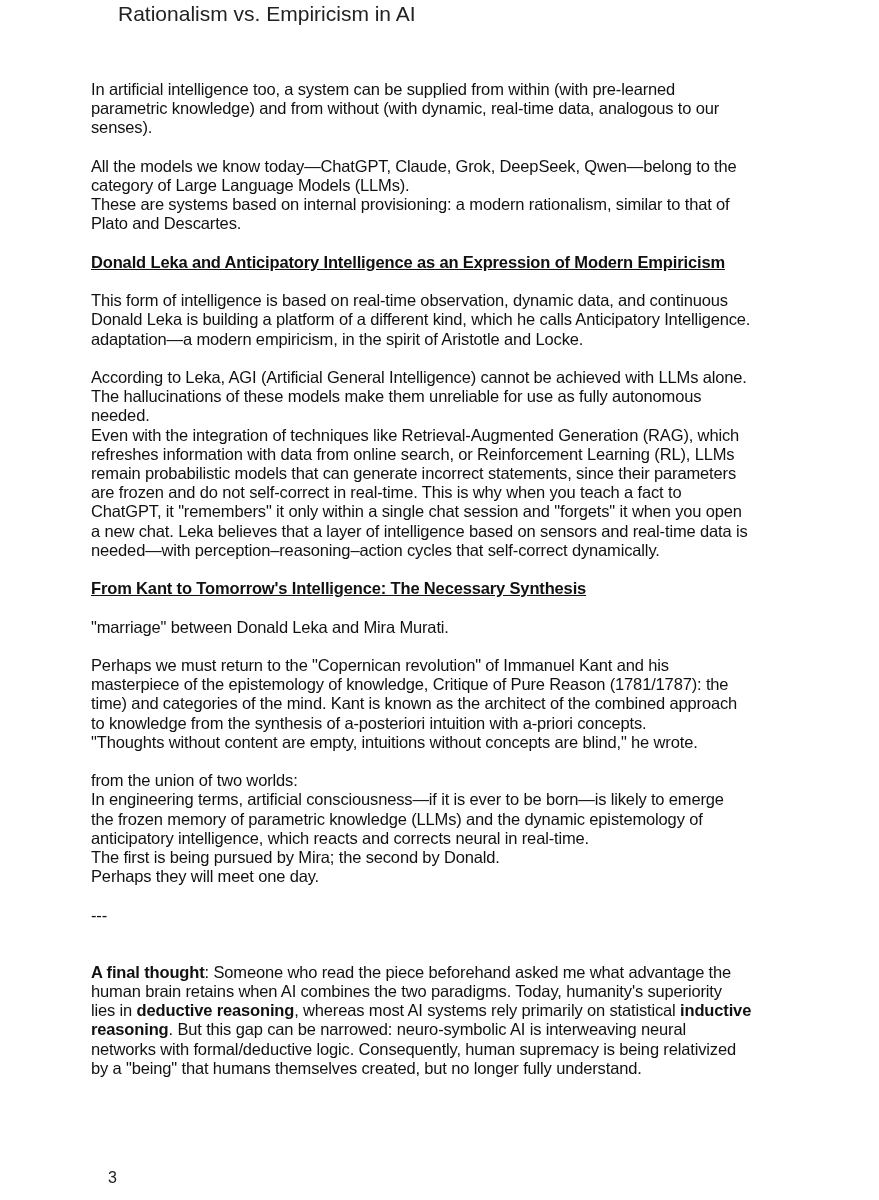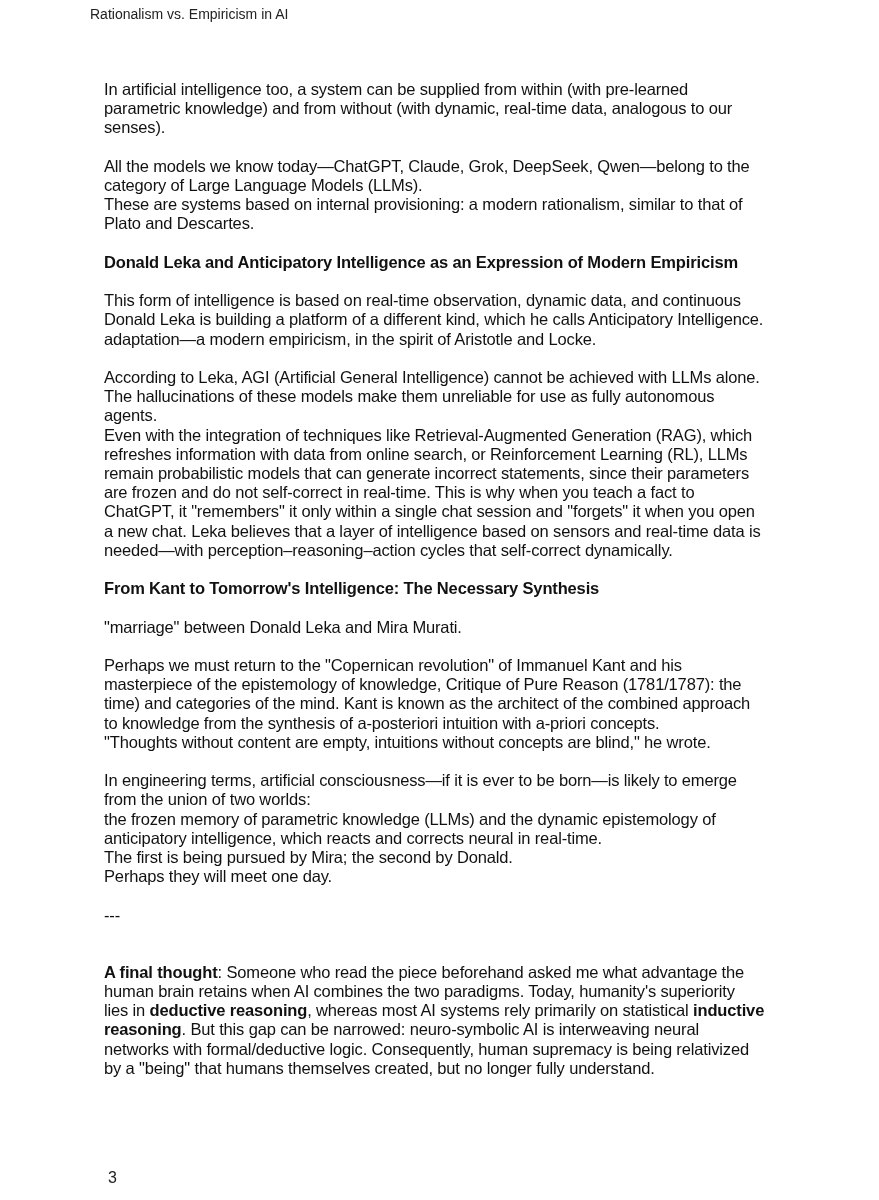--- a/index.html
+++ b/index.html
@@ -1,30 +1,30 @@
 <!DOCTYPE html>
 <html><head>
 <meta charset="utf-8">
 <style>
   html, body { margin: 0; padding: 0; background: #ffffff; }
   body {
     width: 879px; height: 1200px; position: relative; overflow: hidden;
     font-family: "Liberation Sans", sans-serif; color: #111111;
   }
   .header {
-    position: absolute; left: 90px; top: 4px;
-    font-size: 14px; line-height: 20px; color: #222;
+    position: absolute; left: 118px; top: 4px;
+    font-size: 21px; line-height: 20px; color: #222;
   }
   .content {
-    position: absolute; left: 104px; top: 80px; width: 700px;
+    position: absolute; left: 91px; top: 80px; width: 700px;
     font-size: 16.5px; line-height: 19.2px; letter-spacing: -0.15px;
   }
   .para { margin: 0 0 19.2px 0; }
   .line { display: block; white-space: nowrap; }
-  .heading { font-weight: bold; margin: 0 0 19.2px 0; }
+  .heading { font-weight: bold; margin: 0 0 19.2px 0; text-decoration: underline; }
   .sep { margin: 0 0 38px 0; }
   b { font-weight: bold; }
   .footer {
     position: absolute; left: 108px; top: 1168px;
     font-size: 16px; line-height: 20px; color: #222;
   }
 </style>
 </head>
 <body>
 
@@ -49,21 +49,21 @@
 
   <p class="para">
     <span class="line">This form of intelligence is based on real-time observation, dynamic data, and continuous</span>
     <span class="line">Donald Leka is building a platform of a different kind, which he calls Anticipatory Intelligence.</span>
     <span class="line">adaptation—a modern empiricism, in the spirit of Aristotle and Locke.</span>
   </p>
 
   <p class="para">
     <span class="line">According to Leka, AGI (Artificial General Intelligence) cannot be achieved with LLMs alone.</span>
     <span class="line">The hallucinations of these models make them unreliable for use as fully autonomous</span>
-    <span class="line">agents.</span>
+    <span class="line">needed.</span>
     <span class="line">Even with the integration of techniques like Retrieval-Augmented Generation (RAG), which</span>
     <span class="line">refreshes information with data from online search, or Reinforcement Learning (RL), LLMs</span>
     <span class="line">remain probabilistic models that can generate incorrect statements, since their parameters</span>
     <span class="line">are frozen and do not self-correct in real-time. This is why when you teach a fact to</span>
     <span class="line">ChatGPT, it "remembers" it only within a single chat session and "forgets" it when you open</span>
     <span class="line">a new chat. Leka believes that a layer of intelligence based on sensors and real-time data is</span>
     <span class="line">needed—with perception–reasoning–action cycles that self-correct dynamically.</span>
   </p>
 
   <p class="heading">From Kant to Tomorrow's Intelligence: The Necessary Synthesis</p>
@@ -74,22 +74,22 @@
 
   <p class="para">
     <span class="line">Perhaps we must return to the "Copernican revolution" of Immanuel Kant and his</span>
     <span class="line">masterpiece of the epistemology of knowledge, Critique of Pure Reason (1781/1787): the</span>
     <span class="line">time) and categories of the mind. Kant is known as the architect of the combined approach</span>
     <span class="line">to knowledge from the synthesis of a-posteriori intuition with a-priori concepts.</span>
     <span class="line">"Thoughts without content are empty, intuitions without concepts are blind," he wrote.</span>
   </p>
 
   <p class="para">
+    <span class="line">from the union of two worlds:</span>
     <span class="line">In engineering terms, artificial consciousness—if it is ever to be born—is likely to emerge</span>
-    <span class="line">from the union of two worlds:</span>
     <span class="line">the frozen memory of parametric knowledge (LLMs) and the dynamic epistemology of</span>
     <span class="line">anticipatory intelligence, which reacts and corrects neural in real-time.</span>
     <span class="line">The first is being pursued by Mira; the second by Donald.</span>
     <span class="line">Perhaps they will meet one day.</span>
   </p>
 
   <p class="sep">---</p>
 
   <p class="para">
     <span class="line"><b>A final thought</b><span>: Someone who read the piece beforehand asked me what advantage the</span></span>

